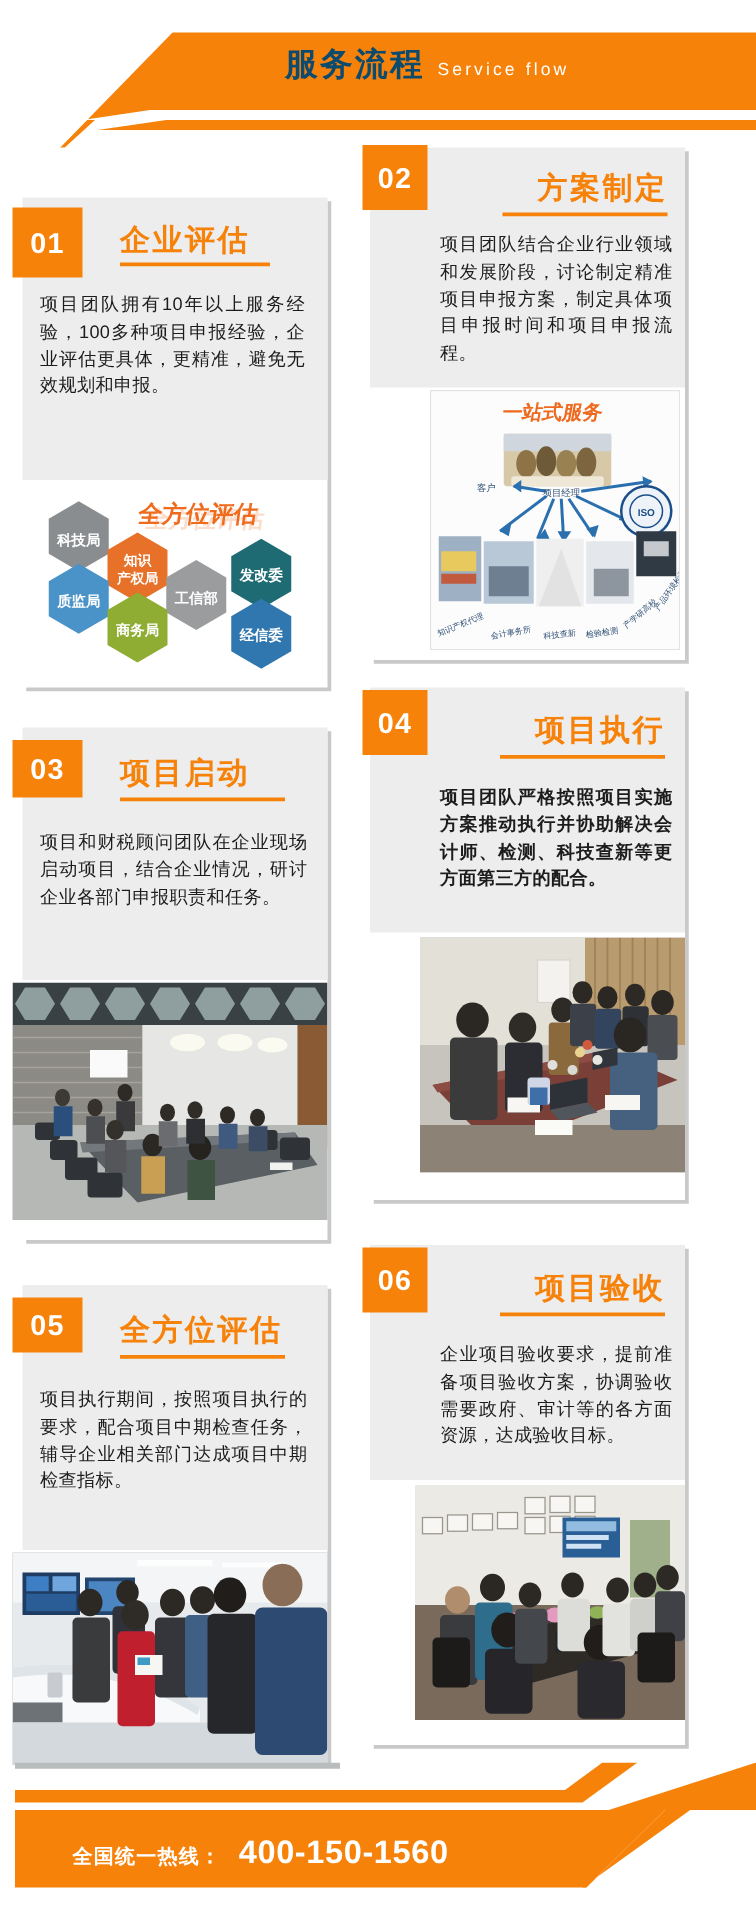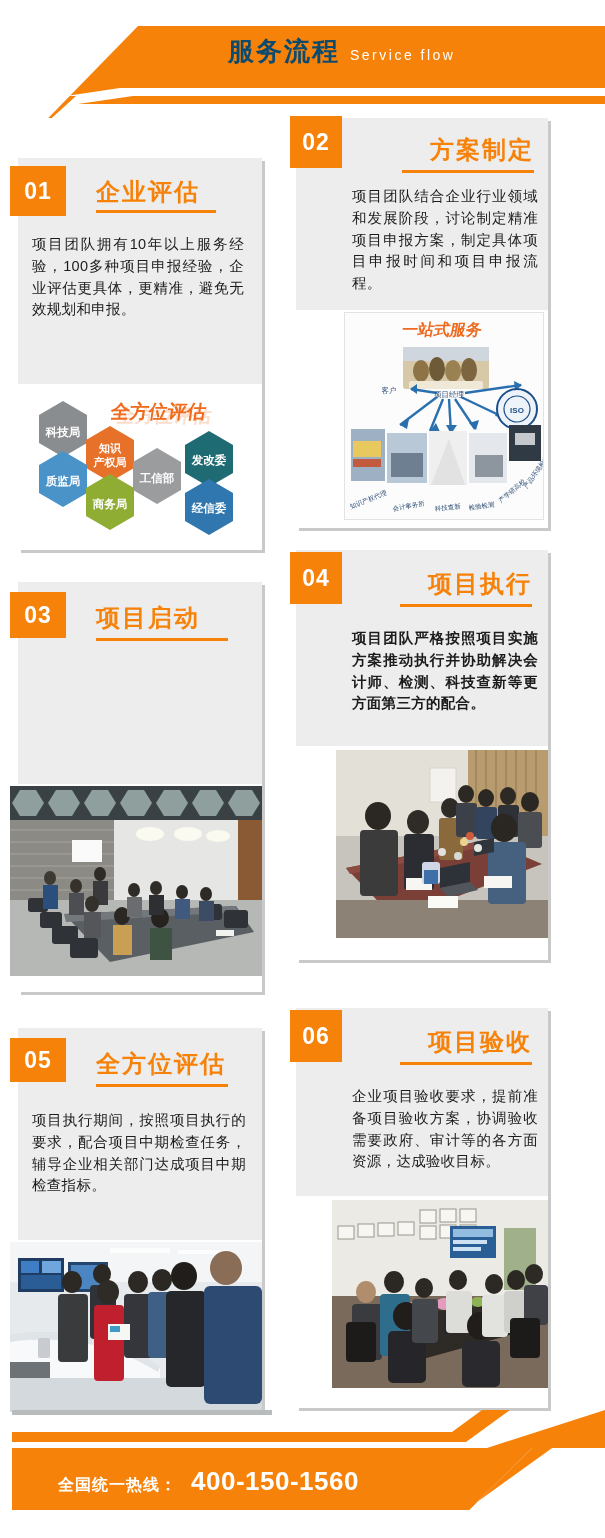--- a/index.html
+++ b/index.html
@@ -128,21 +128,21 @@
     <span class="en">Service flow</span>
   </div>
 </div>
 
 <div class="grid">
 
   <div class="card withphoto" style="left:18px; top:48px; width:244px; height:392px;">
     <div class="card-body">
       <div class="textzone" style="height:226px;"></div>
     </div>
-    <div class="badge" style="left:-8px; top:8px; width:56px; height:50px;">01</div>
+    <div class="badge" style="left:-8px; top:8px; width:56px; height:56px;">01</div>
     <div class="card-title" style="left:78px; top:18px;">企业评估</div>
     <div class="title-rule" style="left:78px; top:52px; width:120px;"></div>
     <div class="card-desc" style="left:14px; top:76px; width:212px;">项目团队拥有10年以上服务经验，100多种项目申报经验，企业评估更具体，更精准，避免无效规划和申报。</div>
 
     <div class="hexwrap" style="left:2px; top:228px; width:240px; height:160px;">
       <svg width="240" height="160" viewBox="0 0 240 160">
         <rect x="0" y="0" width="240" height="160" fill="#ffffff"></rect>
 
         <g>
           <polygon points="43,15 67,29 67,57 43,71 19,57 19,29" fill="#8a8d8f"></polygon>
@@ -269,20 +269,21 @@
     </div>
   </div>
 
   <div class="card withphoto" style="left:18px; top:472px; width:244px; height:410px;">
     <div class="card-body">
       <div class="textzone" style="height:202px;"></div>
     </div>
     <div class="badge" style="left:-8px; top:10px; width:56px; height:46px;">03</div>
     <div class="card-title" style="left:78px; top:20px;">项目启动</div>
     <div class="title-rule" style="left:78px; top:56px; width:132px;"></div>
+    <div class="card-desc" style="left:14px; top:82px; width:214px;">项目和财税顾问团队在企业现场启动项目，结合企业情况，研讨企业各部门申报职责和任务。</div>
 
     <div class="photo" style="left:-8px; top:204px; width:252px; height:190px;">
       <svg width="252" height="190" viewBox="0 0 252 190">
         <rect width="252" height="190" fill="#cfd4d6"></rect>
 
         <rect x="0" y="0" width="252" height="34" fill="#394144"></rect>
         <g fill="#9fb0ae" opacity="0.85">
           <polygon points="10,4 26,4 34,17 26,30 10,30 2,17"></polygon>
           <polygon points="46,4 62,4 70,17 62,30 46,30 38,17"></polygon>
           <polygon points="82,4 98,4 106,17 98,30 82,30 74,17"></polygon>
@@ -472,21 +473,21 @@
           <ellipse cx="216" cy="26" rx="16" ry="17" fill="#8a6d57"></ellipse>
             <rect x="194" y="44" width="58" height="118" rx="6" fill="#2d4a72"></rect>
         </g>
 
         <rect x="98" y="82" width="22" height="16" fill="#f6f6f2"></rect>
         <rect x="100" y="84" width="10" height="6" fill="#3e9cc4"></rect>
       </svg>
     </div>
   </div>
 
-  <div class="card withphoto" style="left:296px; top:886px; width:252px; height:400px;margin-top:12px;">
+  <div class="card withphoto" style="left:296px; top:886px; width:252px; height:400px;">
     <div class="card-body">
       <div class="textzone" style="height:188px;"></div>
     </div>
     <div class="badge" style="left:-6px; top:2px; width:52px; height:52px;">06</div>
     <div class="card-title" style="right:16px; top:18px;">项目验收</div>
     <div class="title-rule" style="right:16px; top:54px; width:132px;"></div>
     <div class="card-desc" style="left:56px; top:78px; width:186px;">企业项目验收要求，提前准备项目验收方案，协调验收需要政府、审计等的各方面资源，达成验收目标。</div>
 
     <div class="photo" style="left:36px; top:192px; width:216px; height:188px;">
       <svg width="216" height="188" viewBox="0 0 216 188">

